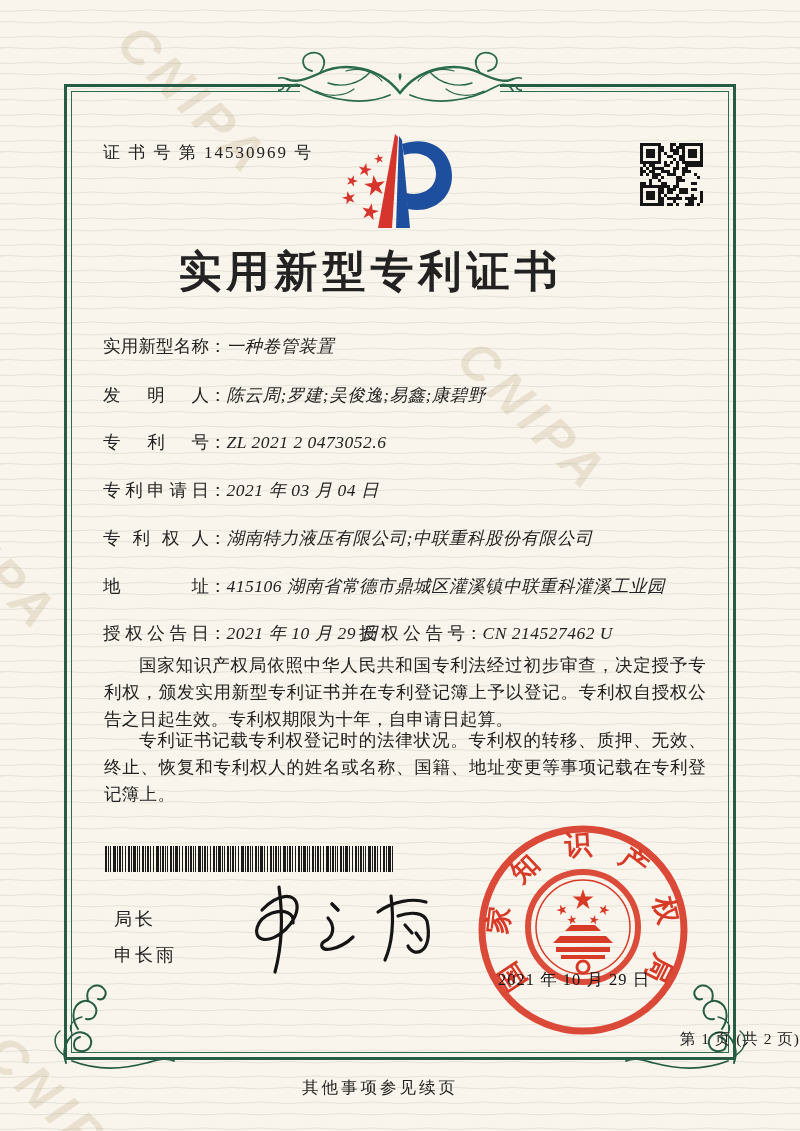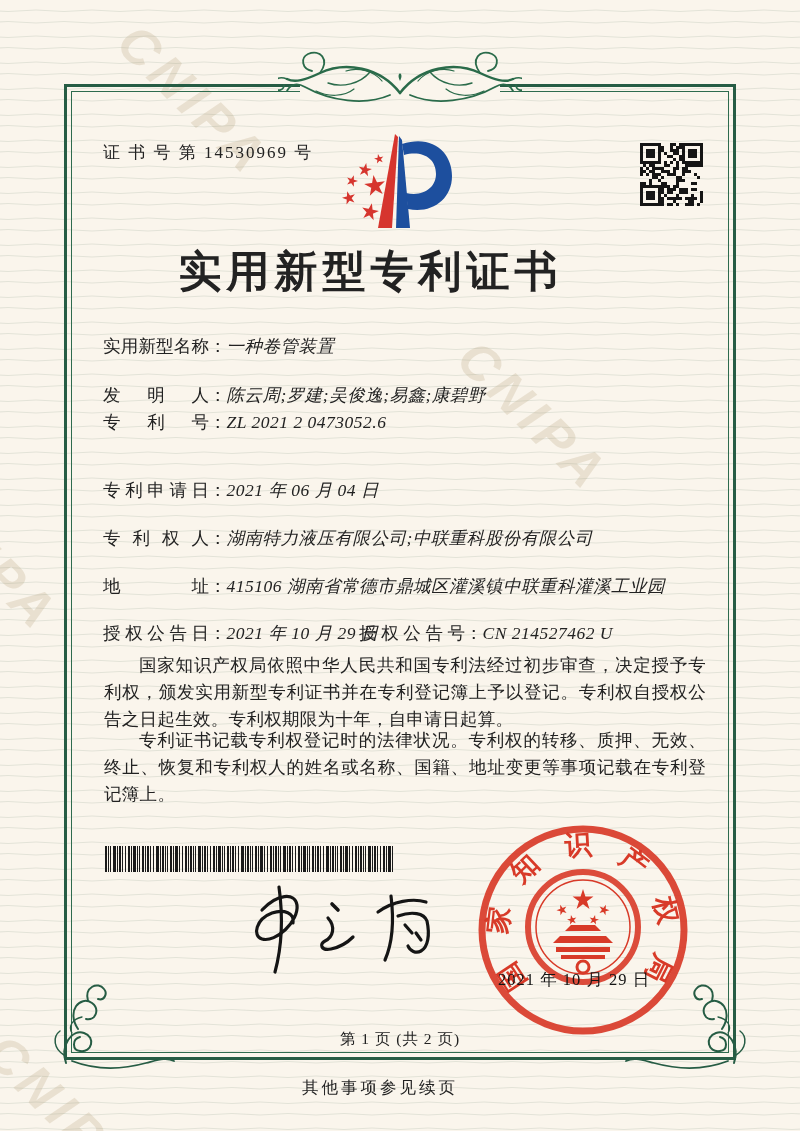--- a/index.html
+++ b/index.html
@@ -43,21 +43,21 @@
   }
   .fvalue{letter-spacing:0.5px;font-style:italic;}
   .fgroup2{position:absolute; left:256px; top:0;}
   .para{
     position:absolute; left:104px; width:602px; font-size:17.5px; line-height:27px;
     text-align:justify; text-indent:2em; margin:0; letter-spacing:0.3px;
   }
   .officer{position:absolute; left:114px; top:901px; font-size:18px;
     font-family:"Liberation Sans","DejaVu Sans",sans-serif; letter-spacing:3px; line-height:36px;}
   .seal-date{position:absolute; left:498px; top:969px; font-size:16.5px; letter-spacing:1px; color:#141414;}
-  .page-label{position:absolute; left:0; top:1029px; width:800px; text-align:center; font-size:15.5px; letter-spacing:1px;}
+  .page-label{position:absolute; left:0; top:1029px; width:800px; text-align:right; font-size:15.5px; letter-spacing:1px;}
   .continuation{position:absolute; left:0; top:1077px; width:760px; text-align:center; font-size:16.5px; letter-spacing:3px;}
 </style>
 </head>
 <body>
 
 <div class="page">
 
   <svg width="0" height="0" style="position:absolute">
     <defs>
       <path id="star" d="M0,-1 L0.588,0.809 L-0.951,-0.309 L0.951,-0.309 L-0.588,0.809 Z"></path>
@@ -133,25 +133,25 @@
     </svg>
 
   <h1 class="title">实用新型专利证书</h1>
 
   <div class="field" style="top:334px">
     <span class="flabel">实用新型名称</span><span>：</span><span class="fvalue">一种卷管装置</span>
   </div>
   <div class="field" style="top:383px">
     <span class="flabel">发明人</span><span>：</span><span class="fvalue">陈云周;罗建;吴俊逸;易鑫;康碧野</span>
   </div>
-  <div class="field" style="top:410px">
+  <div class="field" style="top:430px">
     <span class="flabel">专利号</span><span>：</span><span class="fvalue">ZL 2021 2 0473052.6</span>
   </div>
   <div class="field" style="top:478px">
-    <span class="flabel">专利申请日</span><span>：</span><span class="fvalue">2021 年 06 月 04 日</span>
+    <span class="flabel">专利申请日</span><span>：</span><span class="fvalue">2021 年 03 月 04 日</span>
   </div>
   <div class="field" style="top:526px">
     <span class="flabel">专利权人</span><span>：</span><span class="fvalue">湖南特力液压有限公司;中联重科股份有限公司</span>
   </div>
   <div class="field" style="top:574px">
     <span class="flabel">地址</span><span>：</span><span class="fvalue">415106 湖南省常德市鼎城区灌溪镇中联重科灌溪工业园</span>
   </div>
   <div class="field" style="top:621px">
     <span>
       <span class="flabel">授权公告日</span><span>：</span><span class="fvalue">2021 年 10 月 29 日</span>
@@ -161,20 +161,24 @@
     </span>
   </div>
 
   <p class="para" style="top:727px">专利证书记载专利权登记时的法律状况。专利权的转移、质押、无效、终止、恢复和专利权人的姓名或名称、国籍、地址变更等事项记载在专利登记簿上。</p>
   <p class="para" style="top:652px">国家知识产权局依照中华人民共和国专利法经过初步审查，决定授予专利权，颁发实用新型专利证书并在专利登记簿上予以登记。专利权自授权公告之日起生效。专利权期限为十年，自申请日起算。</p>
 
   <svg id="barcode" class="abs" style="left:105px; top:846px;" width="292" height="26" viewBox="0 0 292 26" shape-rendering="crispEdges">
       <path d="M0,0h2v26h-2zM3,0h1v26h-1zM5,0h1v26h-1zM8,0h3v26h-3zM12,0h1v26h-1zM14,0h2v26h-2zM17,0h1v26h-1zM20,0h1v26h-1zM23,0h2v26h-2zM26,0h1v26h-1zM28,0h3v26h-3zM32,0h1v26h-1zM34,0h1v26h-1zM37,0h2v26h-2zM40,0h1v26h-1zM42,0h2v26h-2zM45,0h1v26h-1zM48,0h1v26h-1zM51,0h3v26h-3zM55,0h1v26h-1zM57,0h2v26h-2zM60,0h1v26h-1zM62,0h1v26h-1zM65,0h2v26h-2zM68,0h1v26h-1zM70,0h3v26h-3zM74,0h1v26h-1zM77,0h1v26h-1zM80,0h2v26h-2zM83,0h1v26h-1zM85,0h2v26h-2zM88,0h1v26h-1zM90,0h1v26h-1zM93,0h3v26h-3zM97,0h1v26h-1zM99,0h2v26h-2zM102,0h1v26h-1zM105,0h1v26h-1zM108,0h2v26h-2zM111,0h1v26h-1zM113,0h3v26h-3zM117,0h1v26h-1zM119,0h1v26h-1zM122,0h2v26h-2zM125,0h1v26h-1zM127,0h2v26h-2zM130,0h1v26h-1zM133,0h1v26h-1zM136,0h3v26h-3zM140,0h1v26h-1zM142,0h2v26h-2zM145,0h1v26h-1zM147,0h1v26h-1zM150,0h2v26h-2zM153,0h1v26h-1zM155,0h3v26h-3zM159,0h1v26h-1zM162,0h1v26h-1zM165,0h2v26h-2zM168,0h1v26h-1zM170,0h2v26h-2zM173,0h1v26h-1zM175,0h1v26h-1zM178,0h3v26h-3zM182,0h1v26h-1zM184,0h2v26h-2zM187,0h1v26h-1zM190,0h1v26h-1zM193,0h2v26h-2zM196,0h1v26h-1zM198,0h3v26h-3zM202,0h1v26h-1zM204,0h1v26h-1zM207,0h2v26h-2zM210,0h1v26h-1zM212,0h2v26h-2zM215,0h1v26h-1zM218,0h1v26h-1zM221,0h3v26h-3zM225,0h1v26h-1zM227,0h2v26h-2zM230,0h1v26h-1zM232,0h1v26h-1zM235,0h2v26h-2zM238,0h1v26h-1zM240,0h3v26h-3zM244,0h1v26h-1zM247,0h1v26h-1zM250,0h2v26h-2zM253,0h1v26h-1zM255,0h2v26h-2zM258,0h1v26h-1zM260,0h1v26h-1zM263,0h3v26h-3zM267,0h1v26h-1zM269,0h2v26h-2zM272,0h1v26h-1zM275,0h1v26h-1zM278,0h2v26h-2zM281,0h1v26h-1zM283,0h3v26h-3zM287,0h1v26h-1z" fill="#1a1a1a"></path>
     </svg>
 
+  <div class="officer">
+    <div>局长</div>
+    <div>申长雨</div>
+  </div>
 
   <svg class="abs" style="left:232px; top:880px;" width="215" height="100" viewBox="0 0 215 100">
     <g fill="none" stroke="#151515" stroke-width="3.2" stroke-linecap="round" stroke-linejoin="round">
       <path d="M30,30 C45,14 63,12 65,25 C67,41 44,63 30,59 C20,56 24,39 40,33 C52,29 63,33 61,43"></path>
       <path d="M47,7 C51,36 50,66 43,92"></path>
       <path d="M100,24 l6,6" stroke-width="3.6"></path>
       <path d="M96,38 C104,47 101,57 93,61 C87,64 89,71 99,69 C109,67 117,61 121,57"></path>
       <path d="M146,32 C161,21 181,18 194,22"></path>
       <path d="M159,16 C162,40 160,64 153,80"></path>
       <path d="M166,36 C180,31 192,33 195,41 C198,55 196,67 189,71 C184,74 178,71 176,66"></path>

